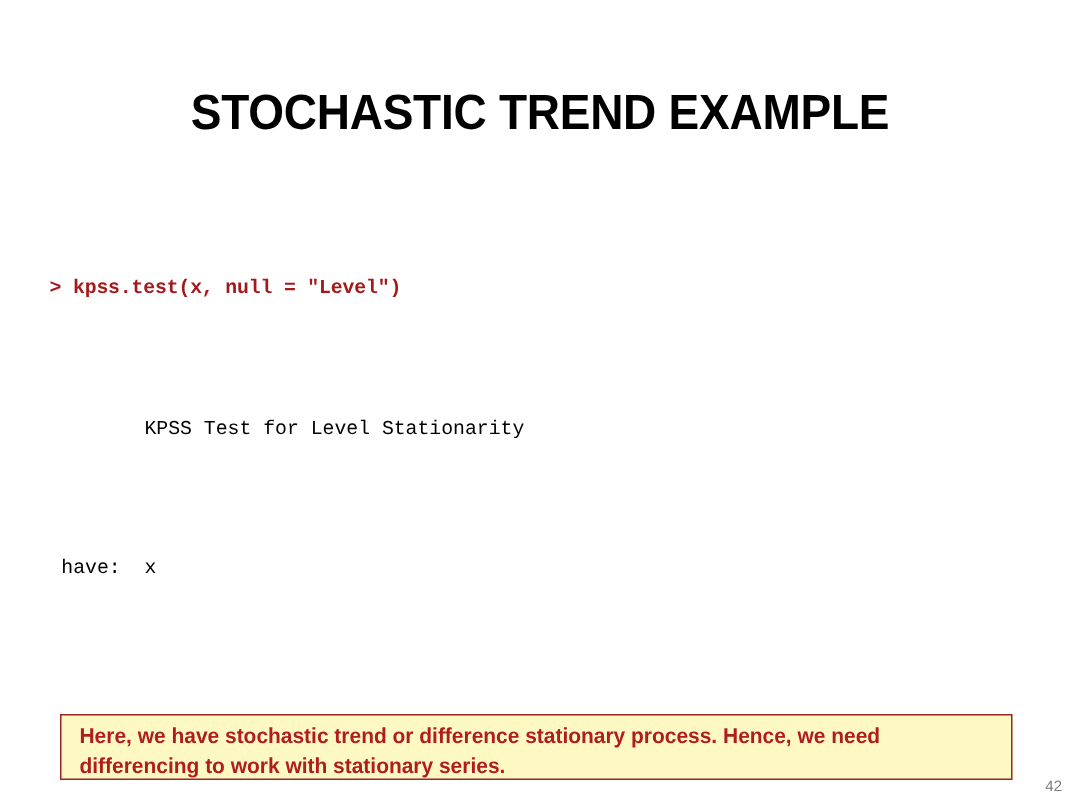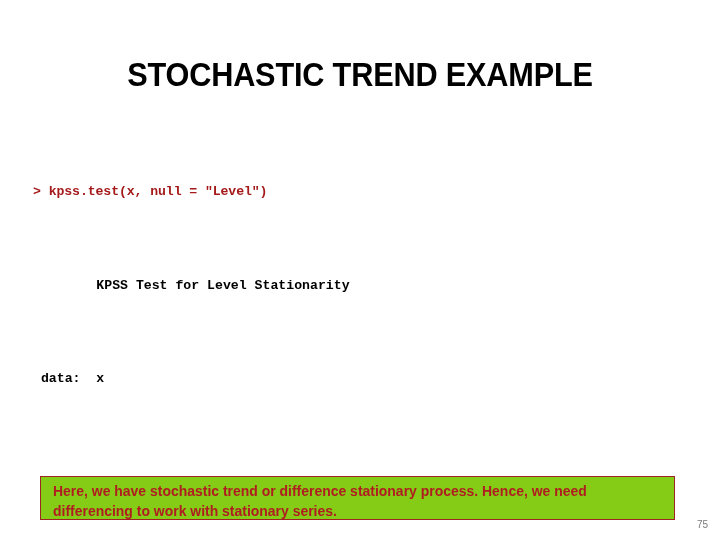--- a/index.html
+++ b/index.html
@@ -49,38 +49,37 @@
     width: 660px;
     font-family: "Liberation Mono", "DejaVu Sans Mono", monospace;
     font-size: 13.2px;
     line-height: 23.4px;
     color: #000000;
     white-space: pre;
   }
   .console .line {
     white-space: pre;
     min-height: 23.4px;
-    font-weight: bold;
   }
   .console .prompt {
     color: #A41A1A;
     font-weight: bold;
     letter-spacing: -0.1px;
   }
 
   
   .callout {
     position: absolute;
     left: 40px;
     top: 464px;
     width: 635px;
     height: 44px;
     box-sizing: border-box;
     border: 1.5px solid #9E2323;
-    background: #84cc16;
+    background: #fef9c3;
     padding: 5px 10px 5px 12px;
   }
   .callout-text {
     font-family: "Liberation Sans", sans-serif;
     font-weight: bold;
     font-size: 14.4px;
     line-height: 19.5px;
     color: #B01D21;
     transform: scaleX(0.97);
     transform-origin: left top;
@@ -103,21 +102,21 @@
 <div class="slide">
 
   <div class="slide-title">STOCHASTIC TREND EXAMPLE</div>
 
   <div class="console">
 
     <div class="line prompt">&gt; kpss.test(x, null = "Level")</div>
 
     <div class="line">        KPSS Test for Level Stationarity</div>
 
-    <div class="line"> data:  x</div>
+    <div class="line"> have:  x</div>
 
 
     
 
     
 
     
 
     
 
@@ -132,15 +131,15 @@
     
 
     
 
   </div>
 
   <div class="callout">
     <div class="callout-text">Here, we have stochastic trend or difference stationary process. Hence, we need differencing to work with stationary series.</div>
   </div>
 
-  <div class="page-number">75</div>
+  <div class="page-number">42</div>
 
 </div>
 
 </body></html>

